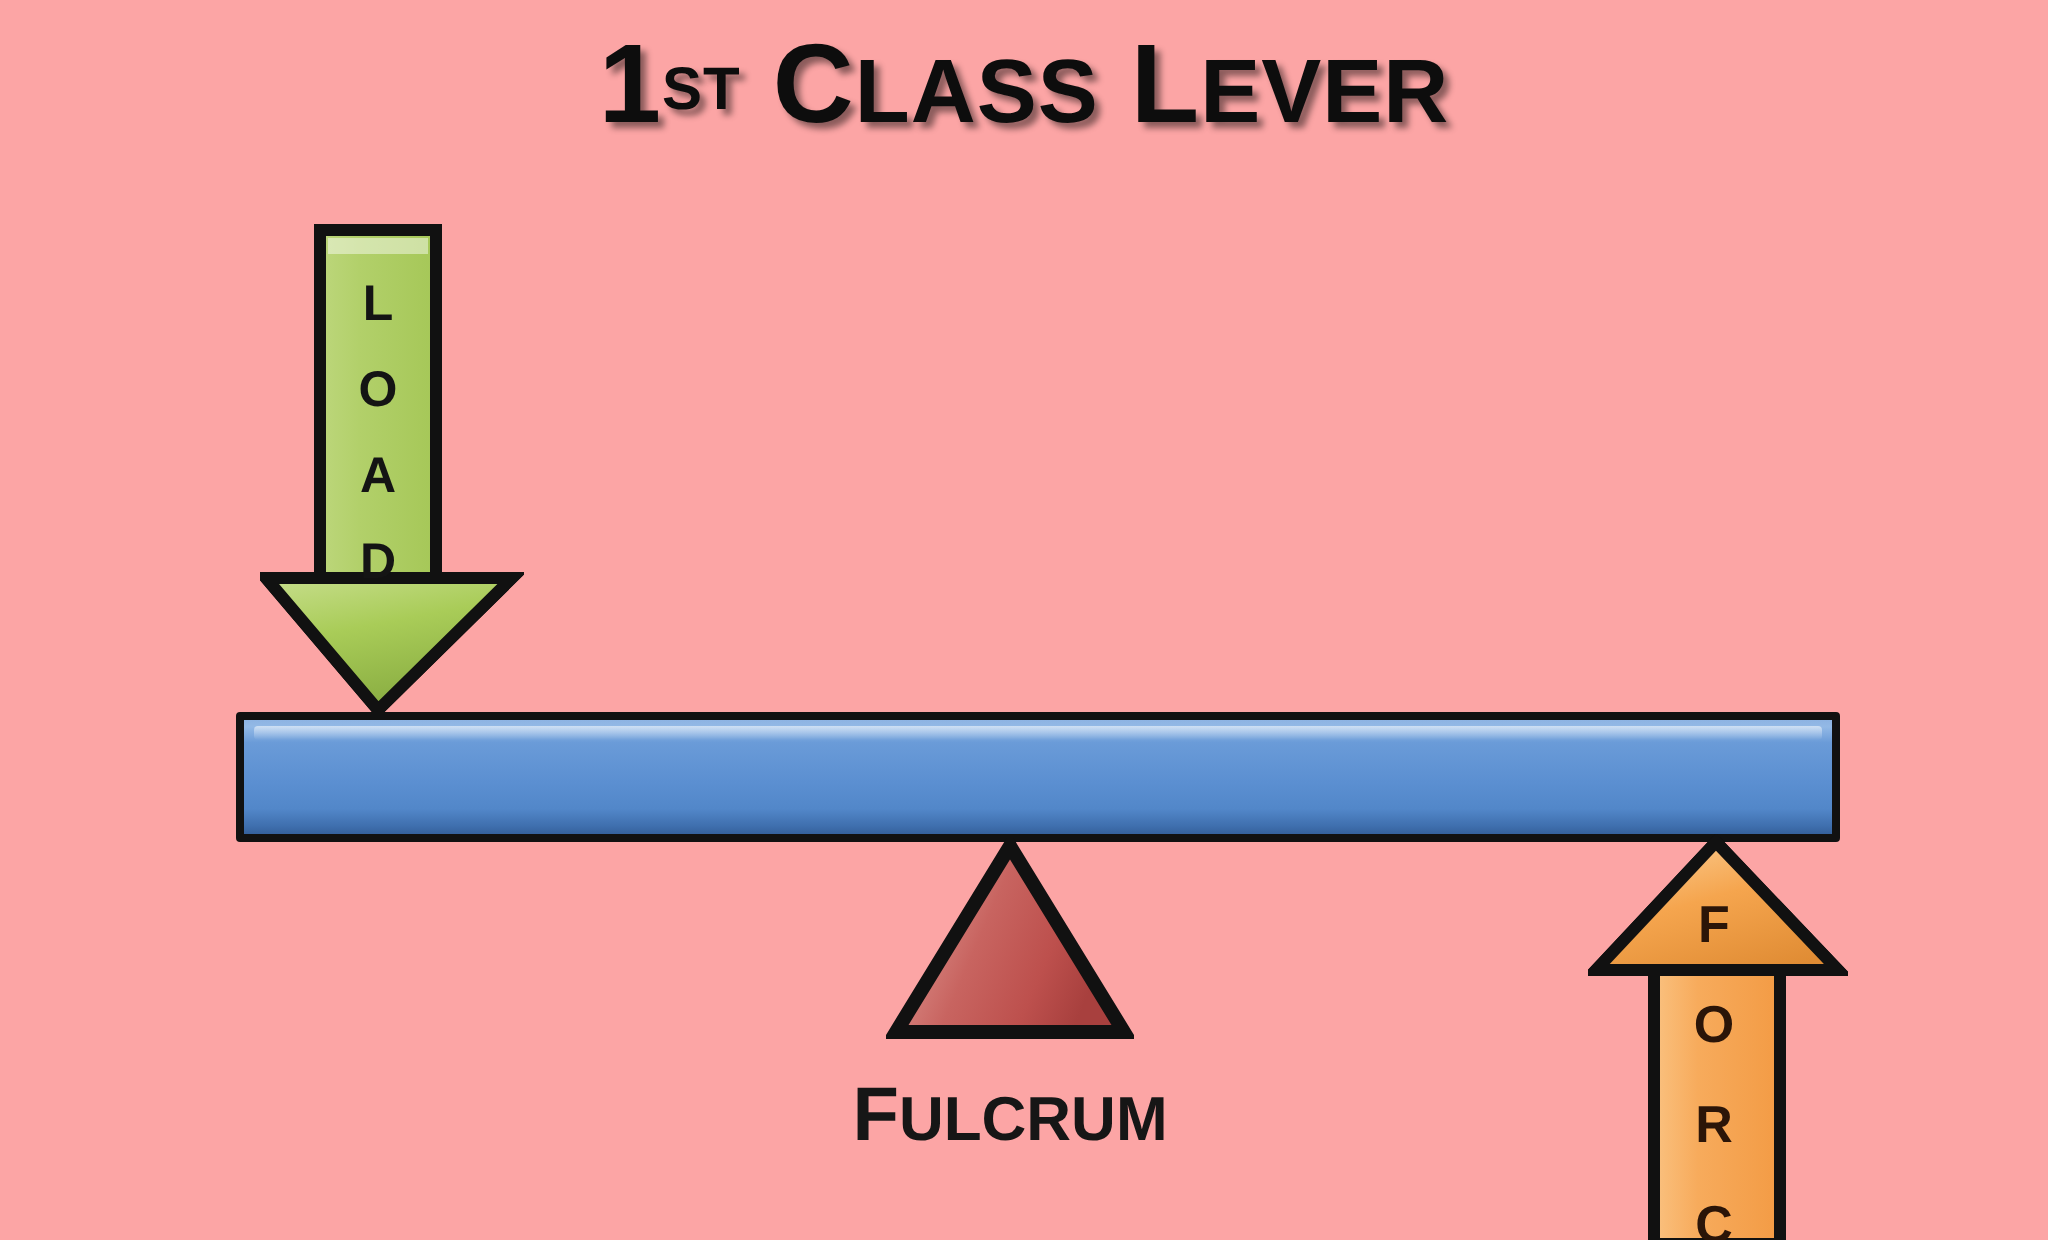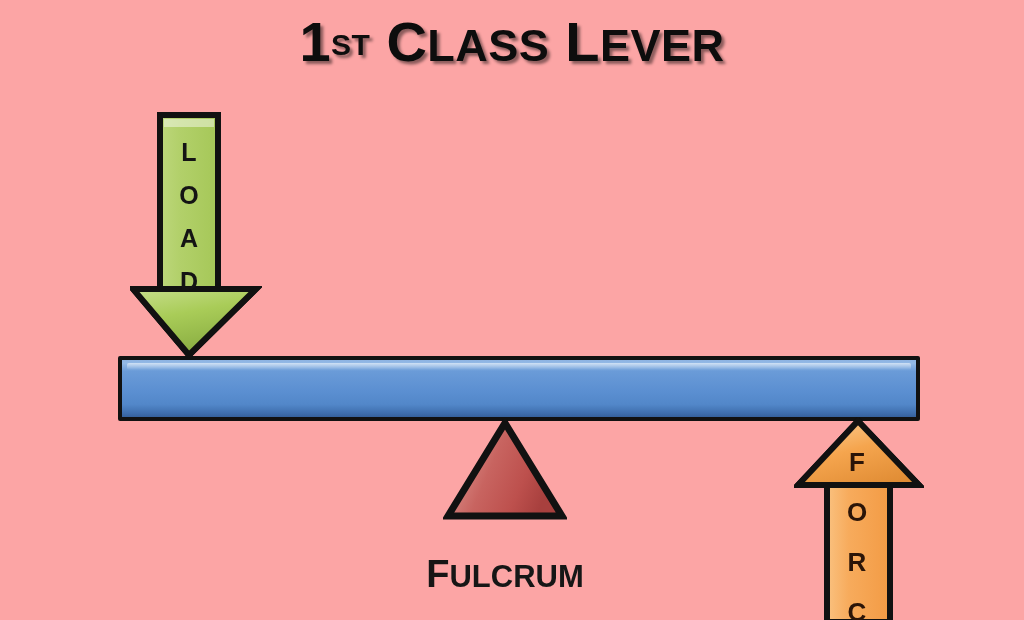--- a/index.html
+++ b/index.html
@@ -95,21 +95,20 @@
     position: absolute;
     left: 375px;
     top: 539px;
     width: 260px;
     text-align: center;
     color: #161616;
     font-family: "Liberation Sans", sans-serif;
     font-weight: bold;
     white-space: nowrap;
     line-height: 1;
-    margin-top: 16px;
   }
   #fulcrum-label .big { font-size: 38px; }
   #fulcrum-label .sc  { font-size: 31px; }
 
   
   .arrow-wrap { position: absolute; }
   .arrow-wrap svg { display: block; }
 
   #load-arrow  { left: 130px; top: 112px; }
   #force-arrow { left: 794px; top: 417px; }

